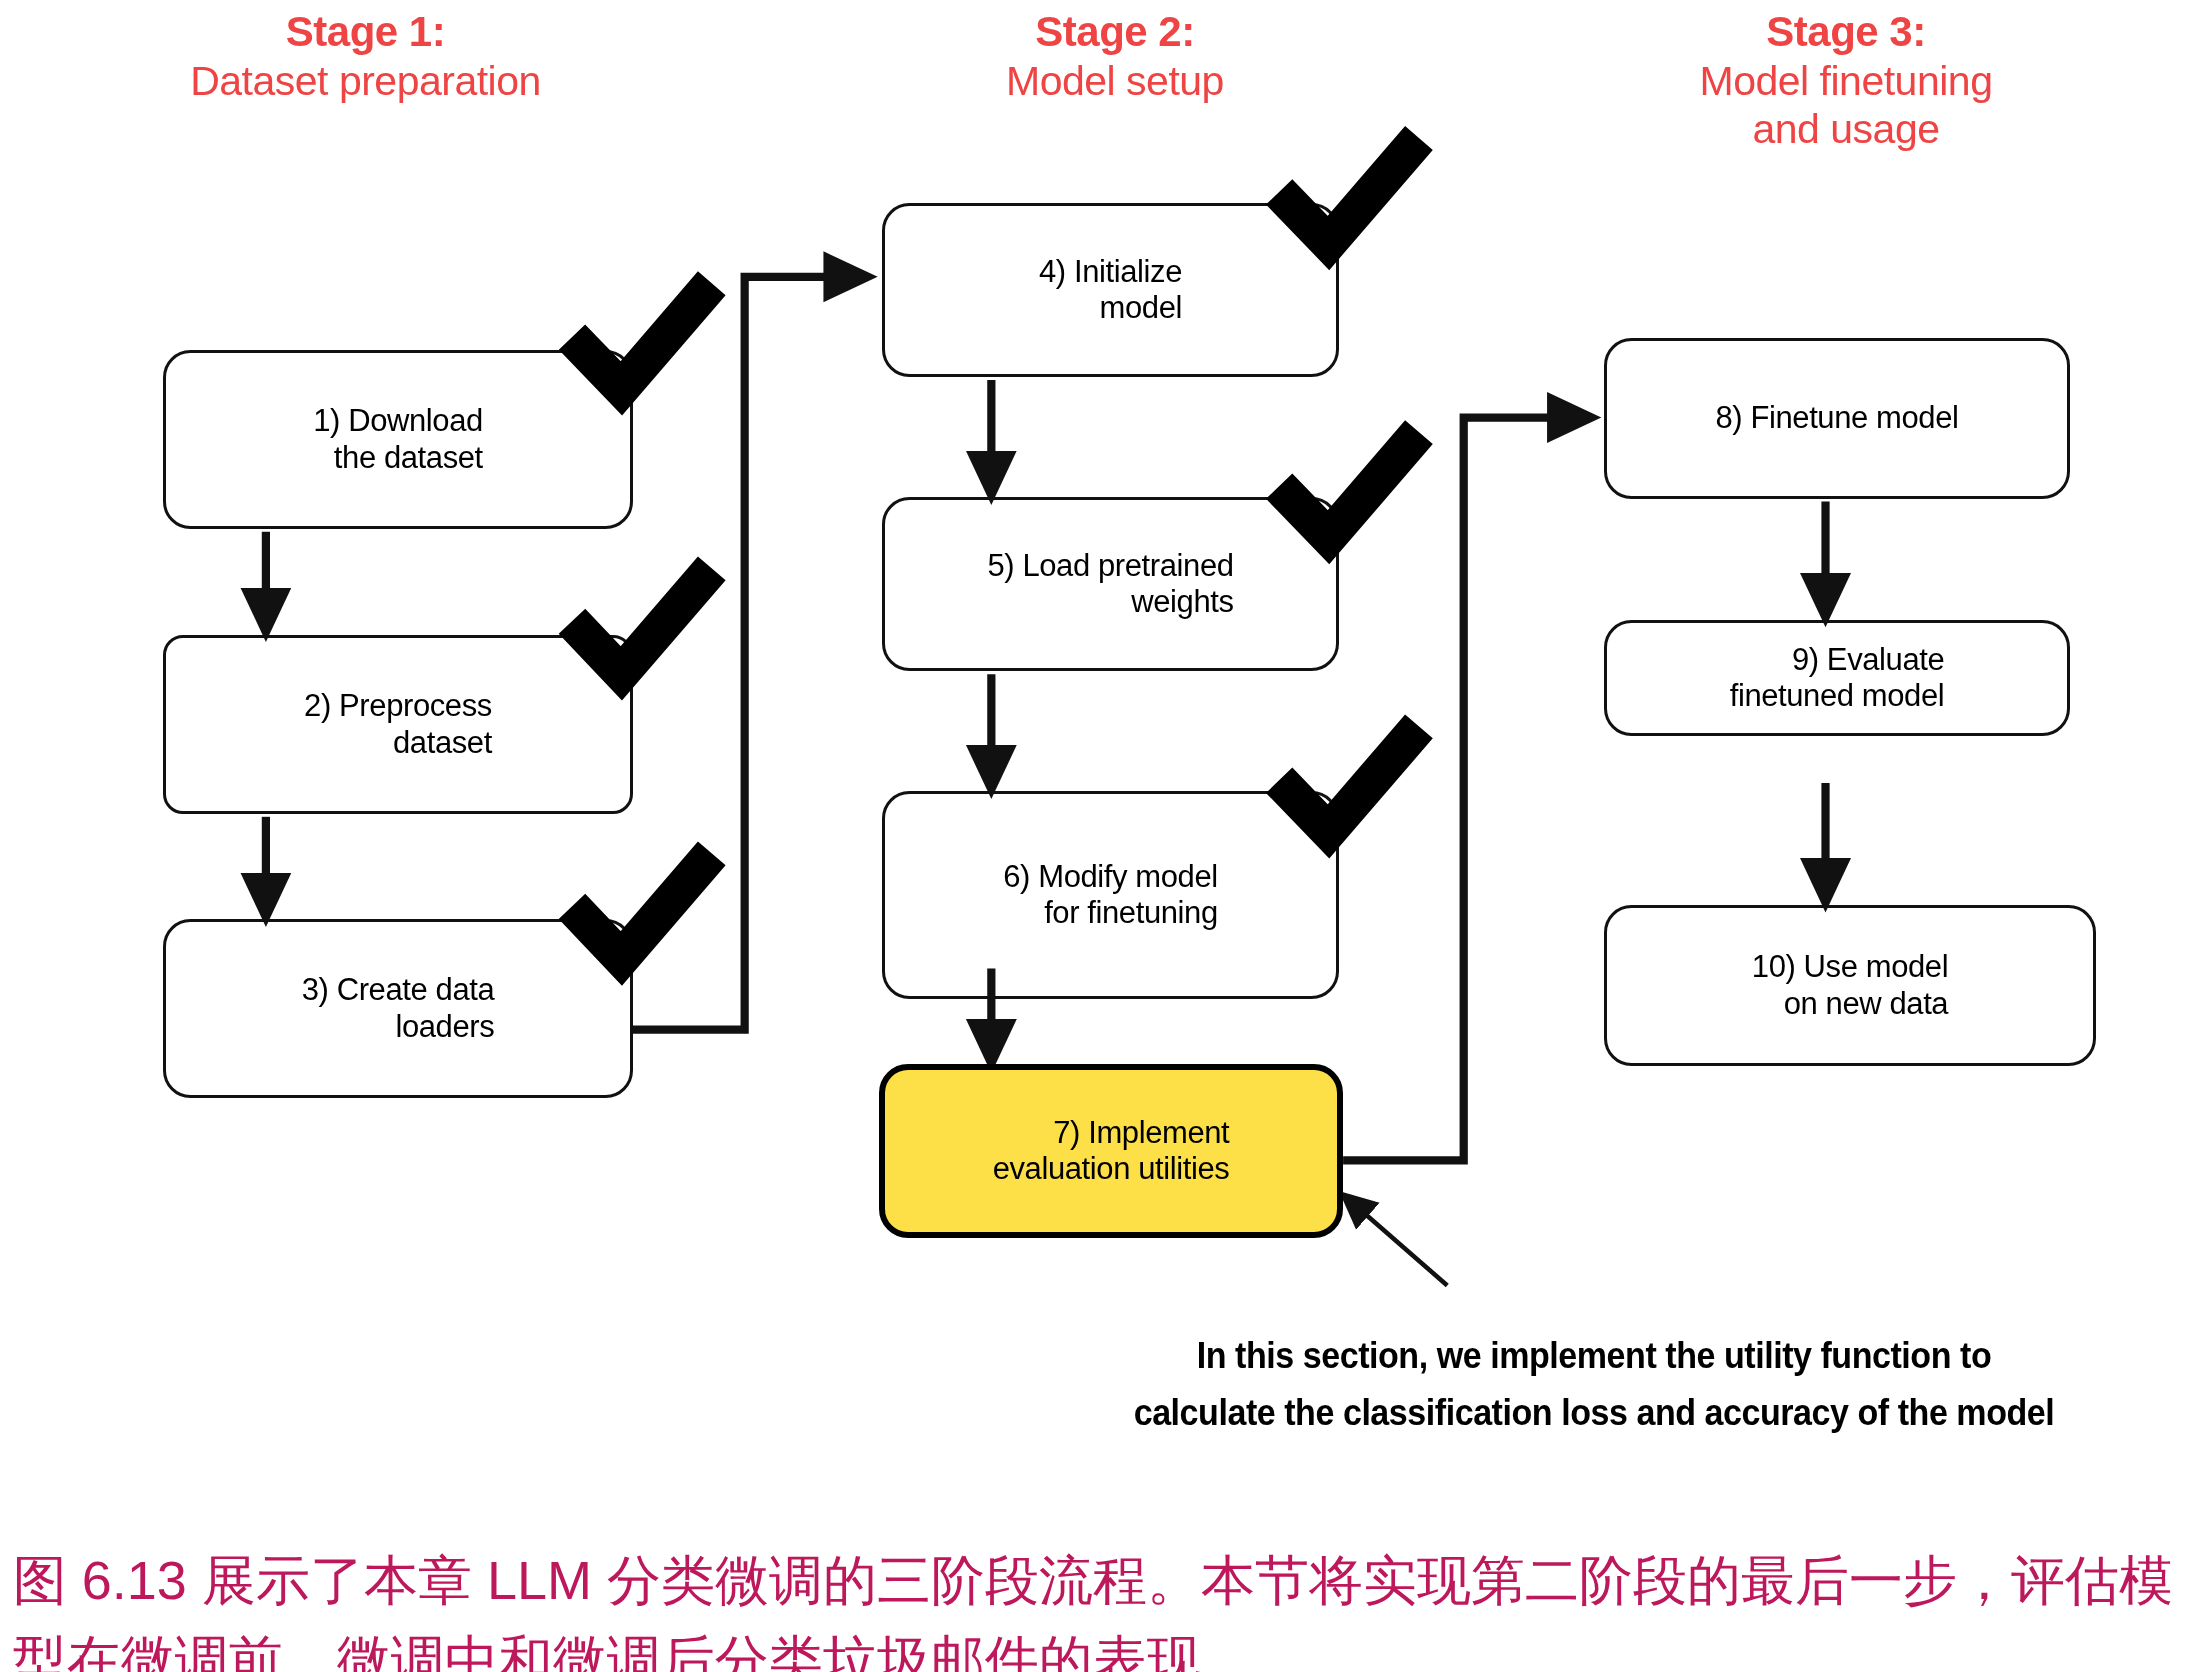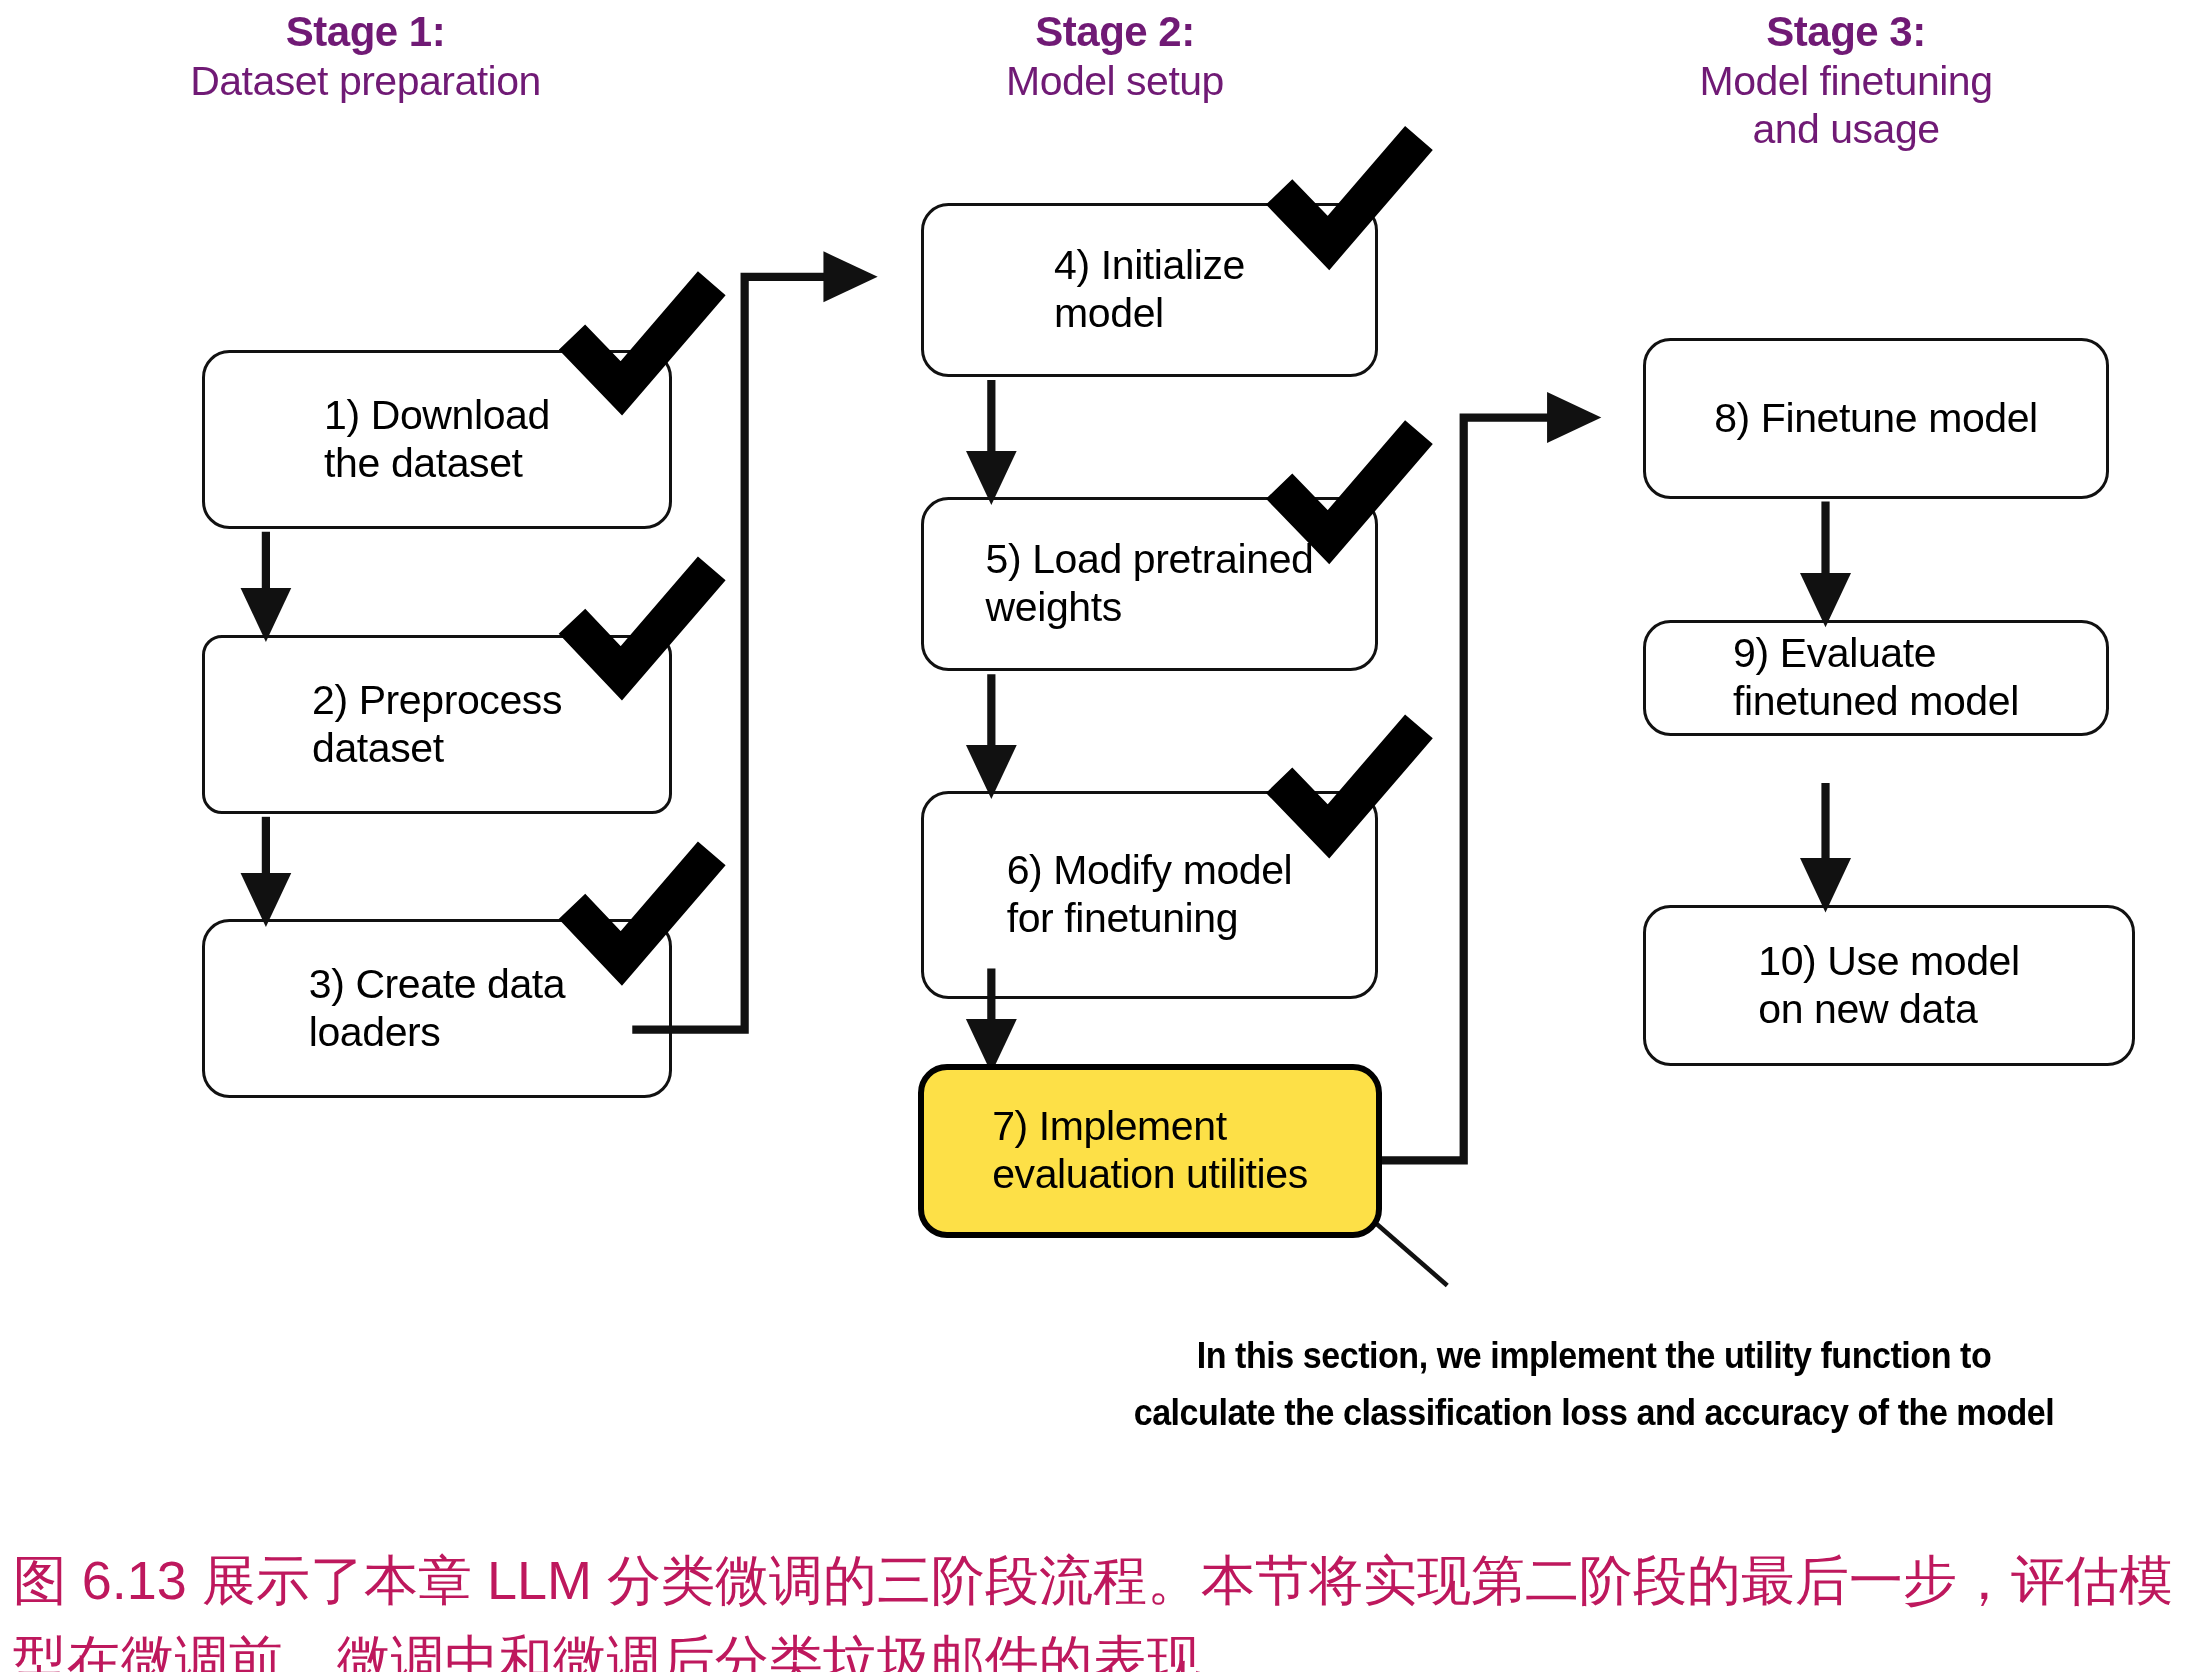--- a/index.html
+++ b/index.html
@@ -17,21 +17,21 @@
 
   #diagram-root {
     position: absolute;
     inset: 0;
   }
 
   
   .stage-head {
     position: absolute;
     text-align: center;
-    color: #701a75;
+    color: #ef4444;
     line-height: 1.18;
   }
   .stage-head .stage-title {
     display: block;
     font-weight: bold;
     font-size: 42px;
     letter-spacing: -0.5px;
   }
   .stage-head .stage-sub {
     display: block;
@@ -47,27 +47,26 @@
   
   .flow-box {
     position: absolute;
     box-sizing: border-box;
     background: #ffffff;
     border: 3.7px solid #111111;
     border-radius: 27.4px;
     display: flex;
     align-items: center;
     justify-content: center;
-    text-align: left;
-    font-size: 41px;
+    text-align: right;
+    font-size: 31px;
     line-height: 1.17;
     color: #000000;
     letter-spacing: -0.4px;
     z-index: 4;
-    margin-left: 39px;
   }
   .flow-box.highlight {
     background: #fde047;
     border-width: 6.4px;
     border-color: #000000;
     border-radius: 29px;
     z-index: 6;
   }
   .flow-box .box-label { display: block; padding: 0 7.3px; white-space: pre-line; }
 

